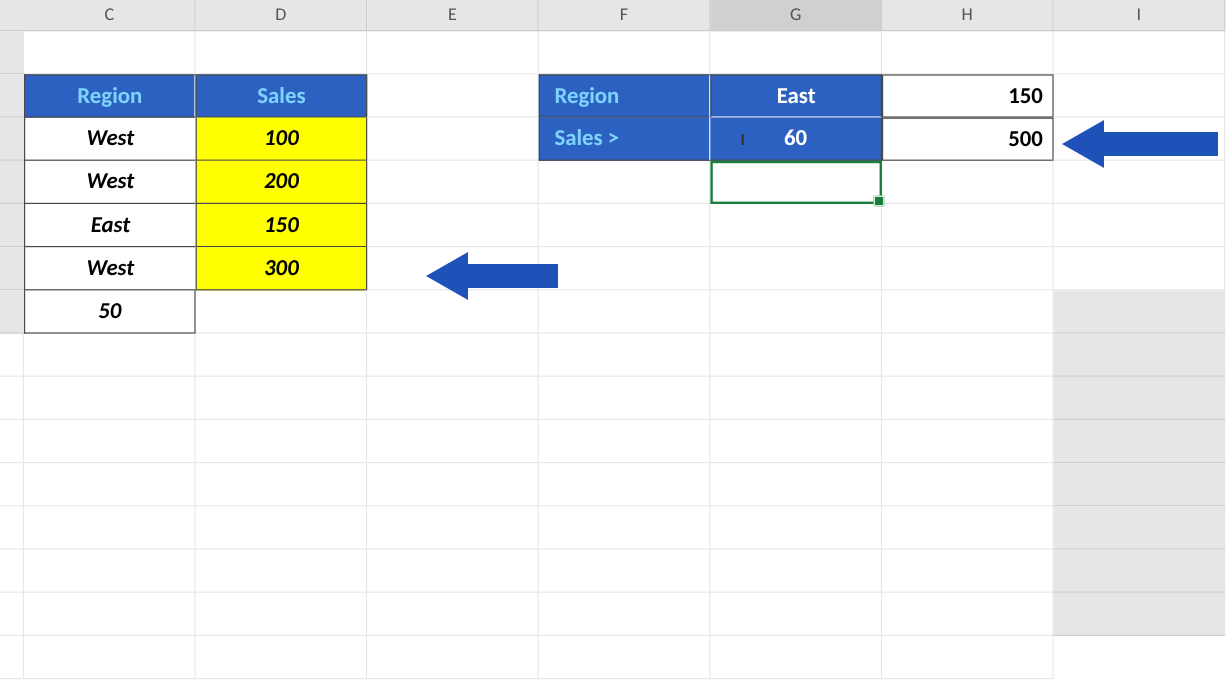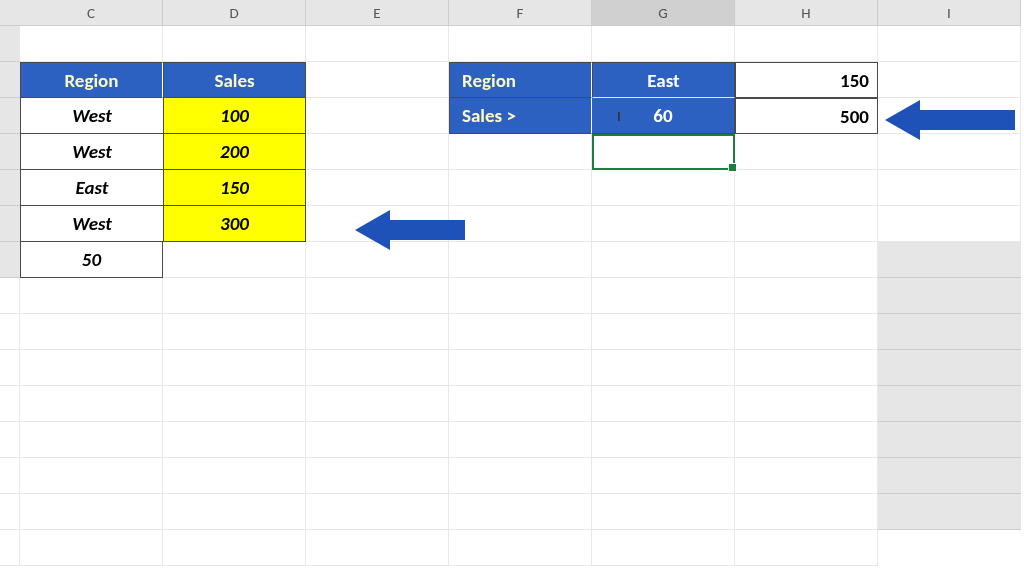--- a/index.html
+++ b/index.html
@@ -39,21 +39,21 @@
       border-bottom: 1px solid #e8e8e8;
       display: flex;
       align-items: center;
       padding: 0 8px;
       font-size: 19px;
       color: #000;
       position: relative;
     }
     .blue-header {
       background: #2d61c1;
-      color: #fef9c3;
+      color: #7dd3fc;
       font-weight: bold;
       justify-content: center;
       border-right: 1px solid #ffffff;
       border-bottom: 1px solid #4a4a4a;
     }
     .blue-header.left-align { justify-content: flex-start; padding-left: 12px; }
     .data-cell {
       border: 1px solid #4a4a4a;
       border-top: none;
       border-right: 1px solid #4a4a4a;

